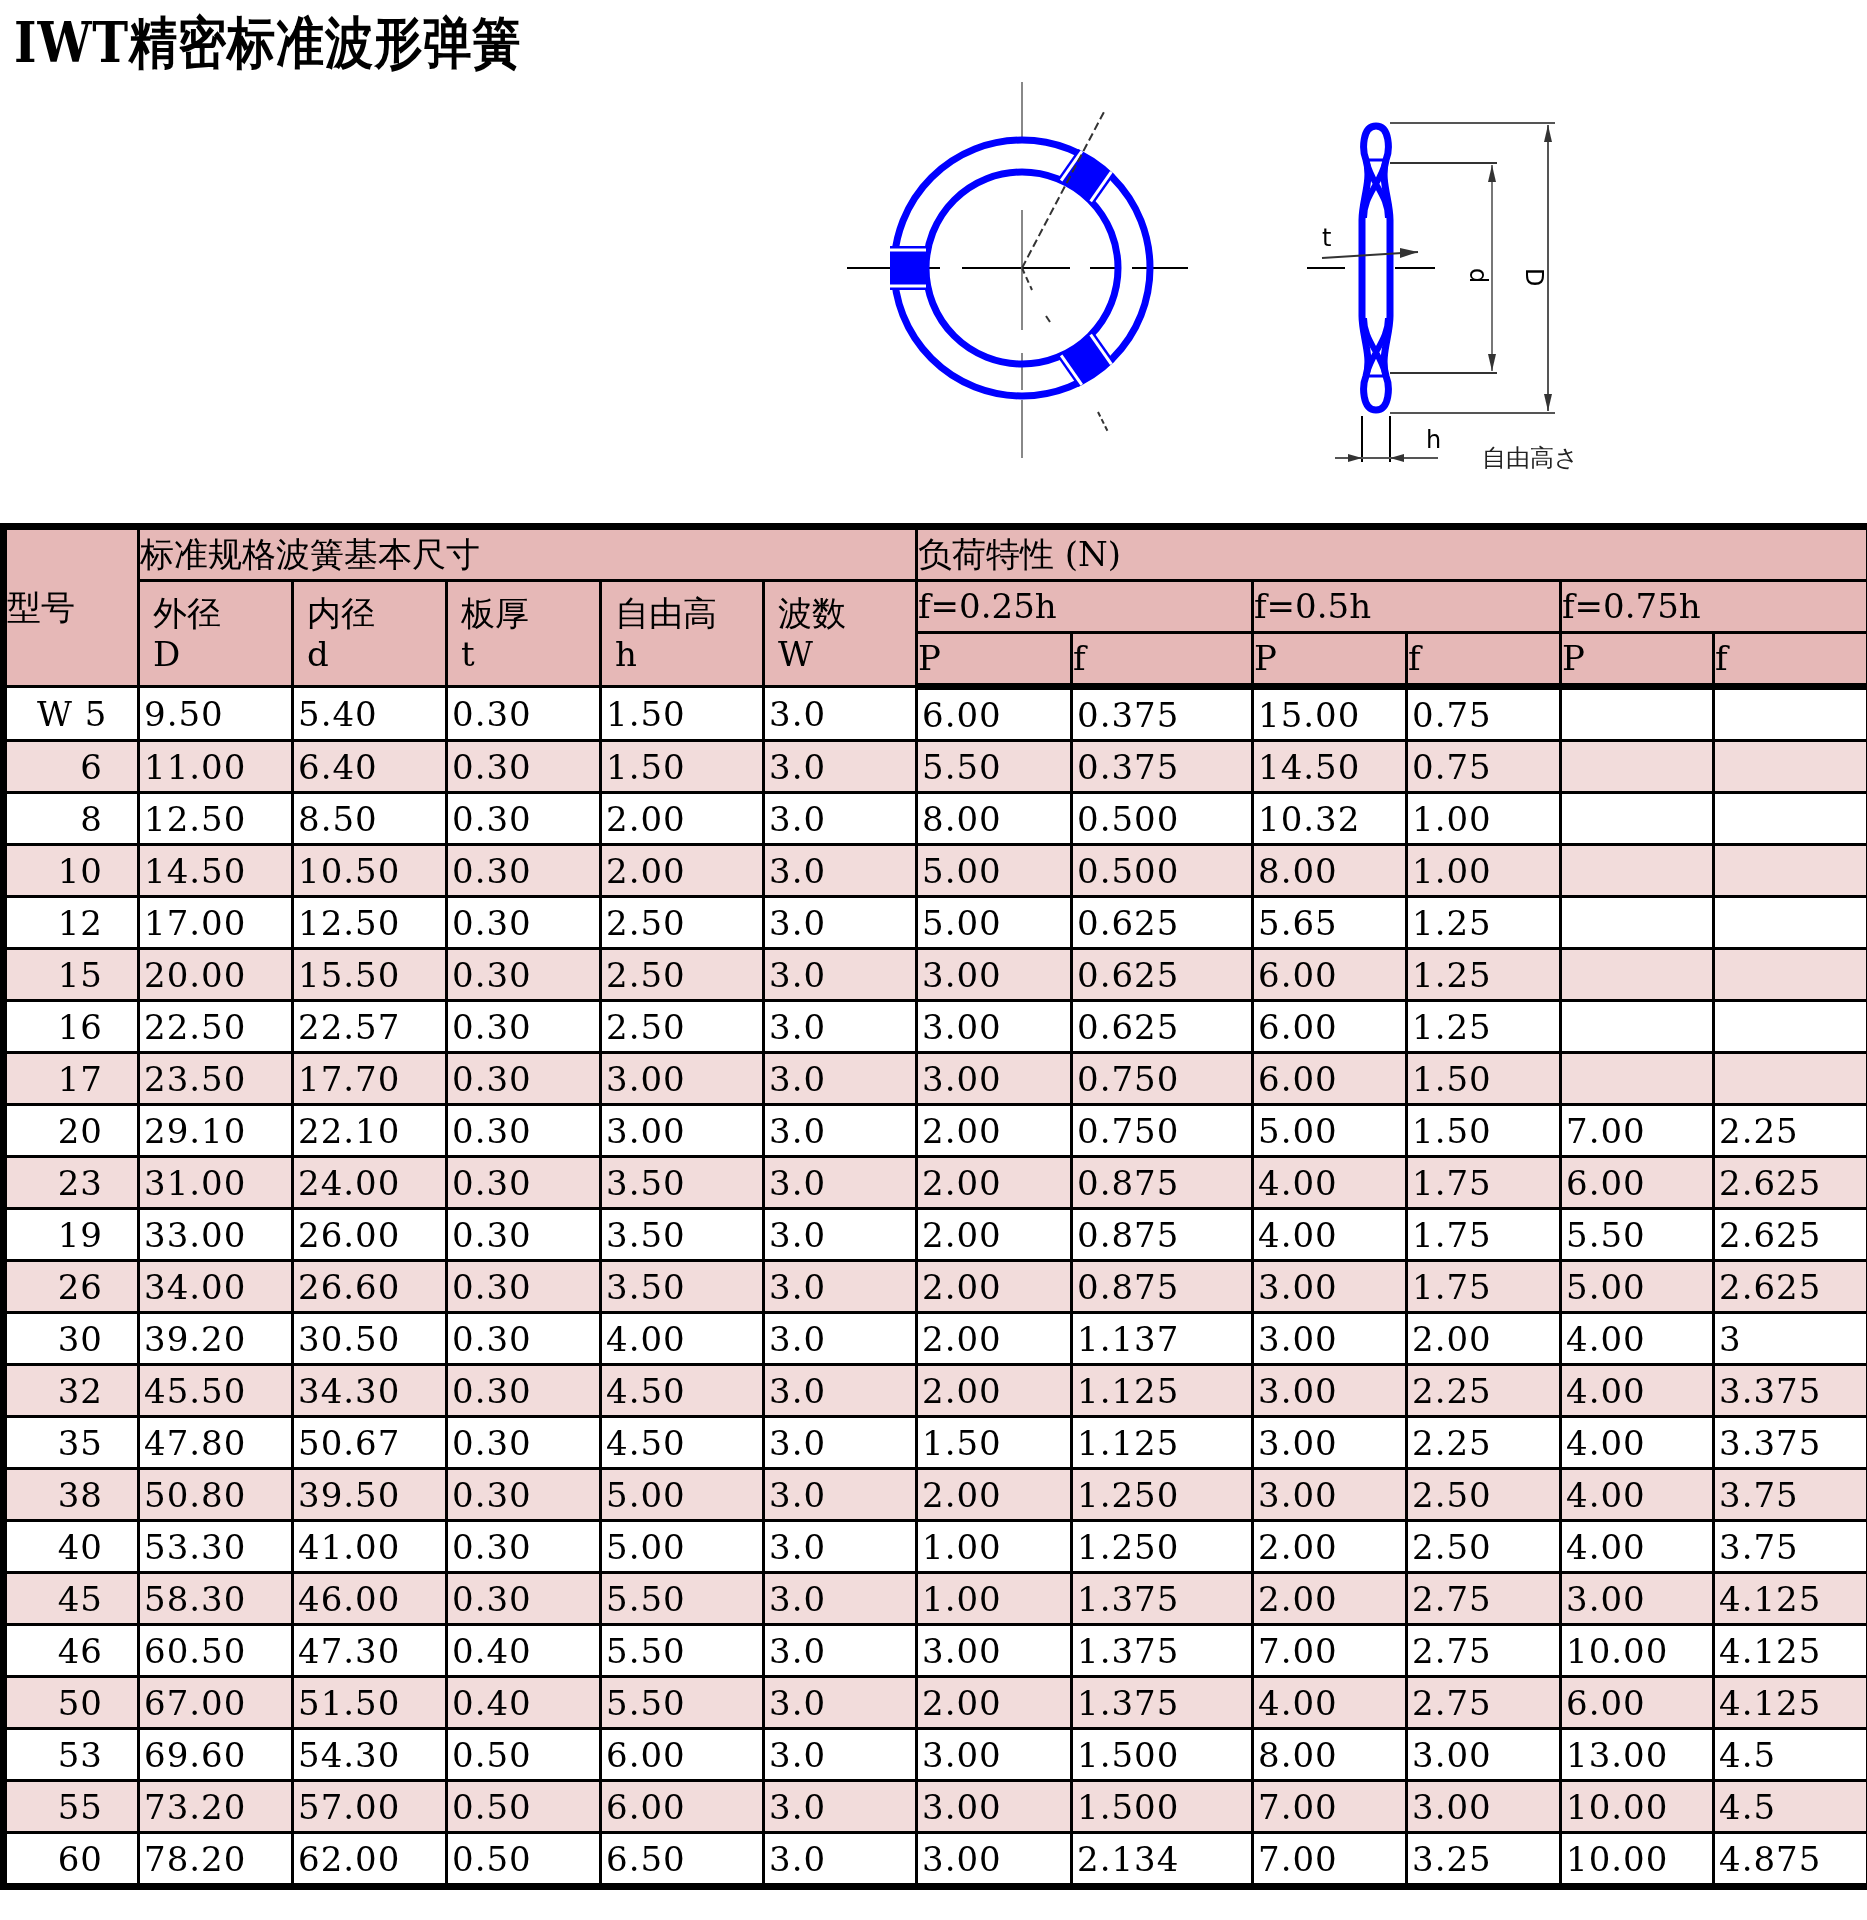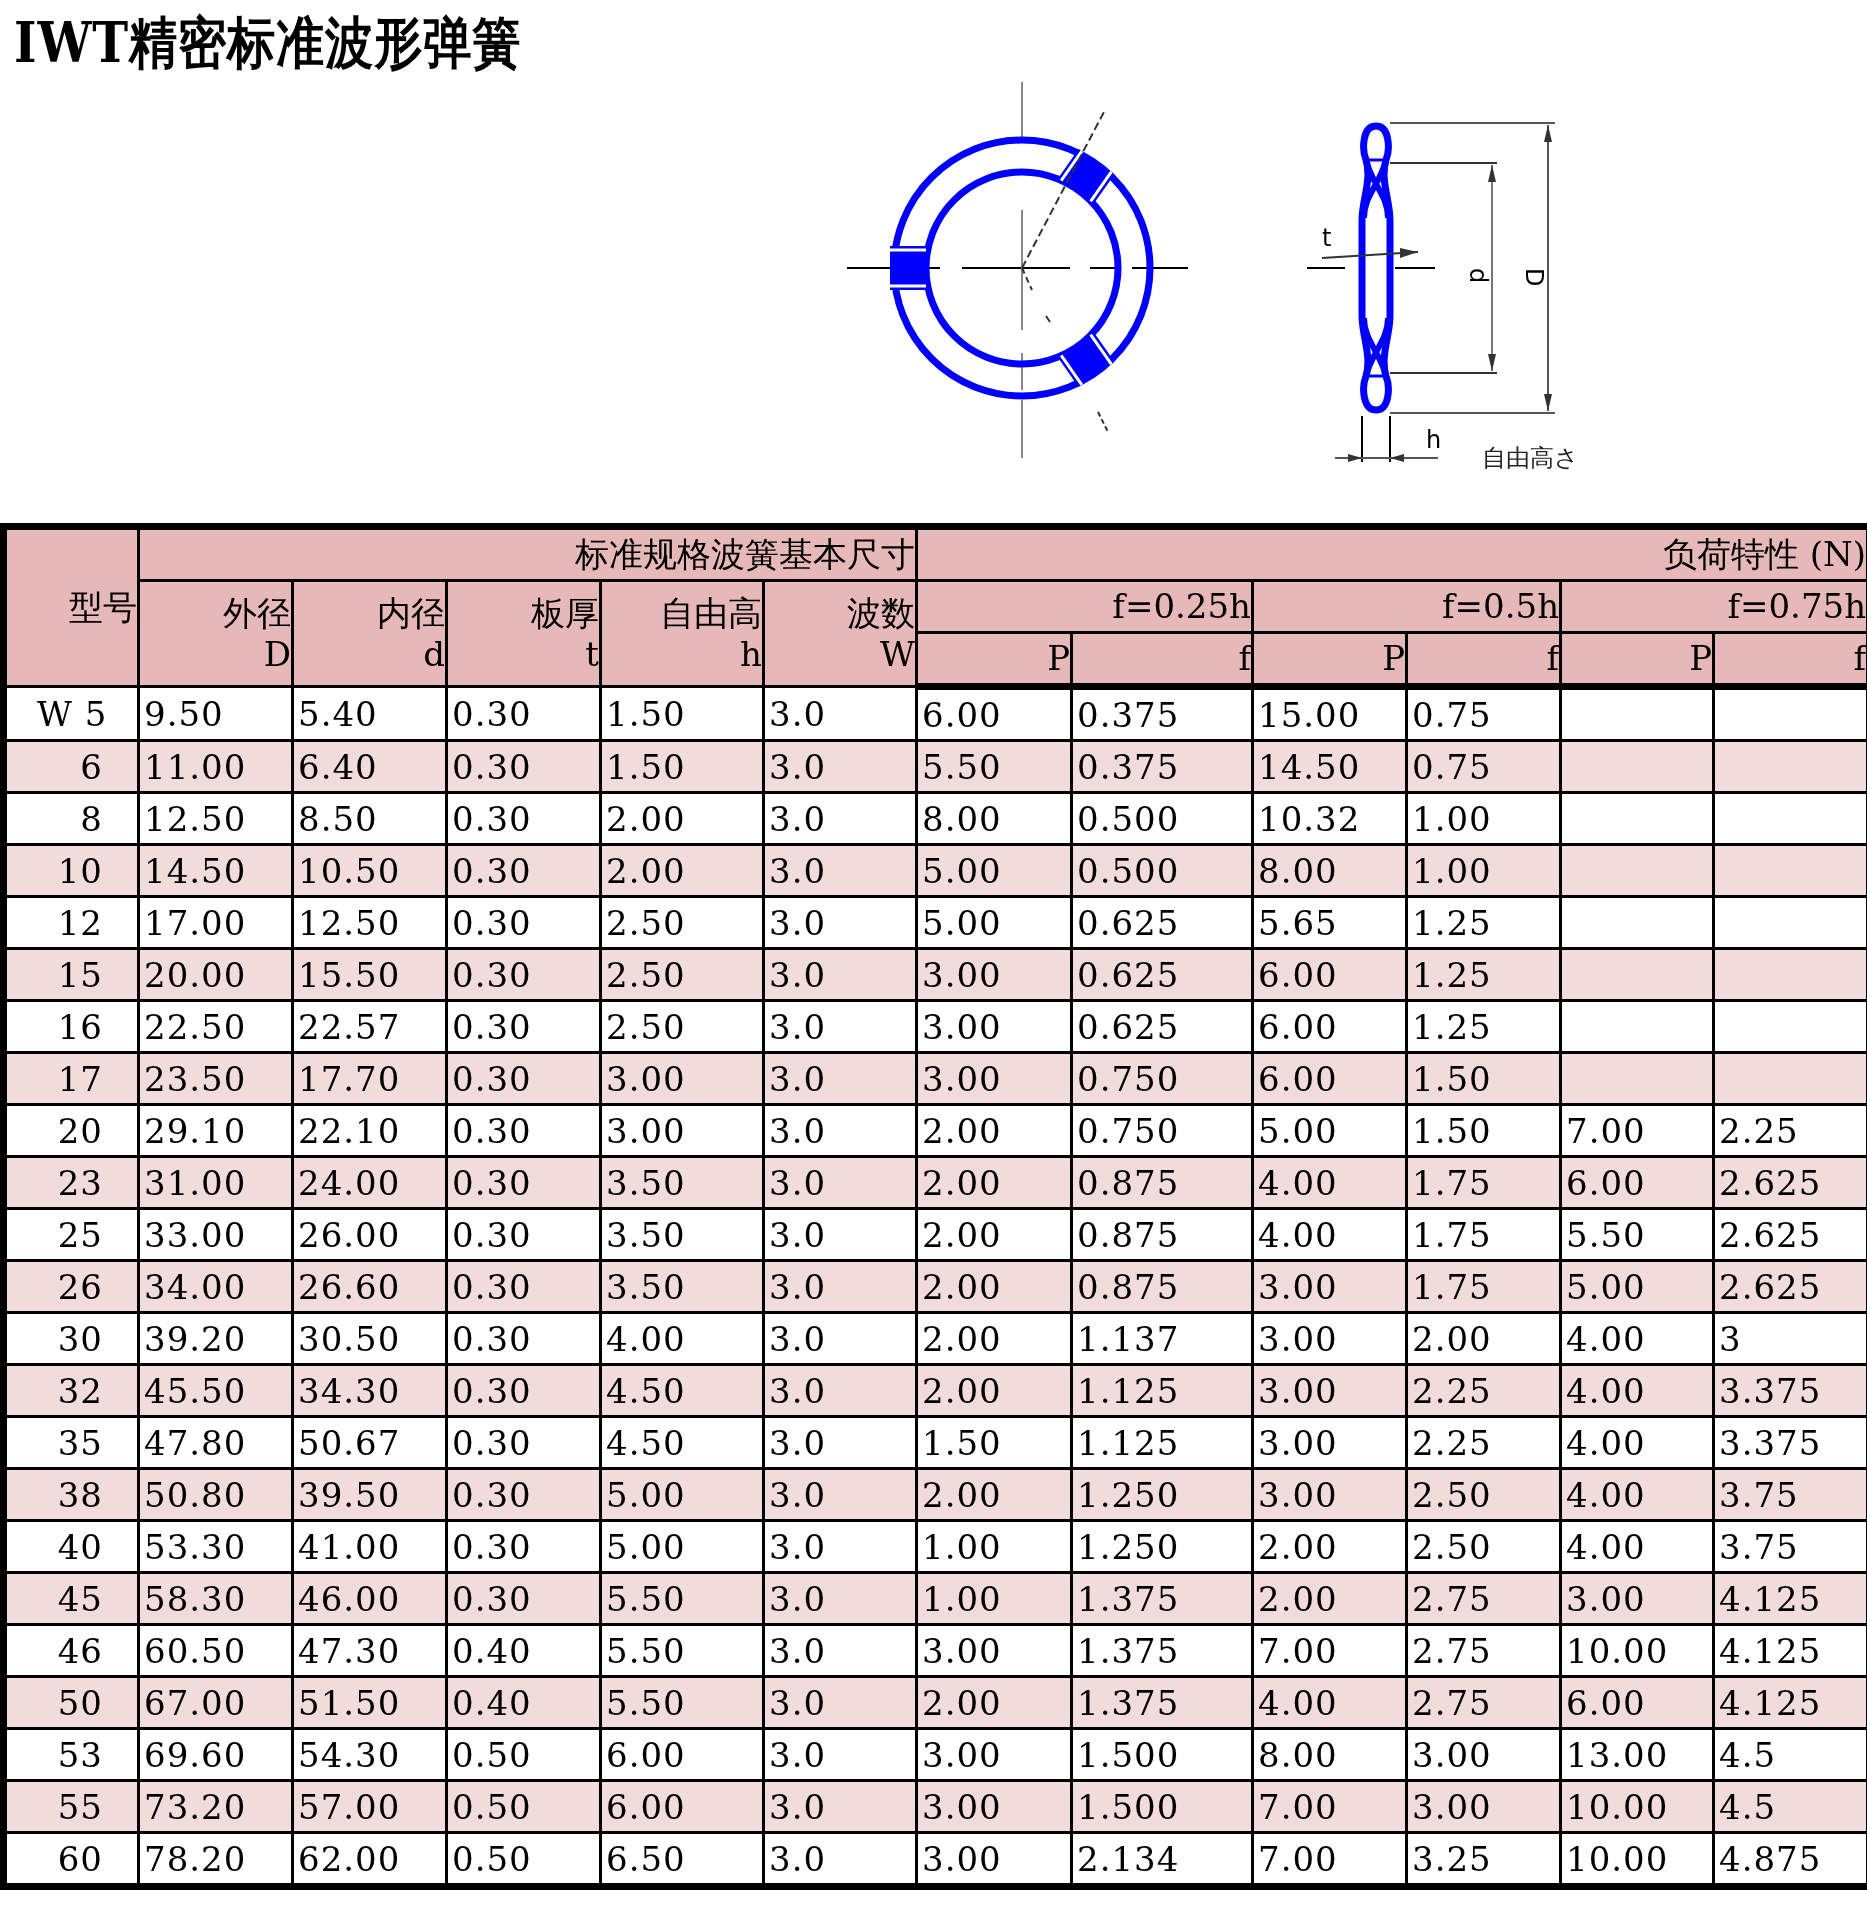--- a/index.html
+++ b/index.html
@@ -5,21 +5,21 @@
   html, body { margin:0; padding:0; background:#ffffff; }
   body { width:1867px; height:1920px; position:relative; overflow:hidden;
          font-family:"DejaVu Serif", "Liberation Serif", serif; color:#000; }
   .title { position:absolute; left:14px; top:6px; font-size:56px; font-weight:bold;
            letter-spacing:1px; font-family:"DejaVu Serif", serif; transform:scaleX(0.86); transform-origin:left top; }
   .diagram { position:absolute; left:0; top:0; width:1867px; height:500px; }
   table.spec { position:absolute; left:0; top:523px; width:1866px; border-collapse:collapse;
                border:7px solid #000; table-layout:fixed; }
   table.spec td, table.spec th { border:3px solid #000; padding:0; height:49px;
                font-weight:normal; font-size:34px; white-space:nowrap; overflow:hidden; }
-  table.spec th { background:#e6b8b7; text-align:right; line-height:1.2; }
+  table.spec th { background:#e6b8b7; text-align:left; line-height:1.2; }
   th.h-top { height:49px; }
   th.h-mid { height:48px; }
   th.h-sub { height:46px; }
   td { text-align:left; padding-left:4px !important; font-family:"DejaVu Serif", serif; letter-spacing:1px; }
   td.type { text-align:right; padding-right:34px !important; padding-left:0 !important; }
   td.type.first { text-align:right; padding-left:30px !important; }
   tr.alt td { background:#f2dcdb; }
   tr.head-last th { border-bottom:7px solid #000; }
   .two-line span { display:block;margin-left:13px; }
 </style>
@@ -291,21 +291,21 @@
         <td>3.50</td>
         <td>3.0</td>
         <td>2.00</td>
         <td>0.875</td>
         <td>4.00</td>
         <td>1.75</td>
         <td>6.00</td>
         <td>2.625</td>
       </tr>
       <tr>
-        <td class="type">25</td>
+        <td class="type">19</td>
         <td>33.00</td>
         <td>26.00</td>
         <td>0.30</td>
         <td>3.50</td>
         <td>3.0</td>
         <td>2.00</td>
         <td>0.875</td>
         <td>4.00</td>
         <td>1.75</td>
         <td>5.50</td>

